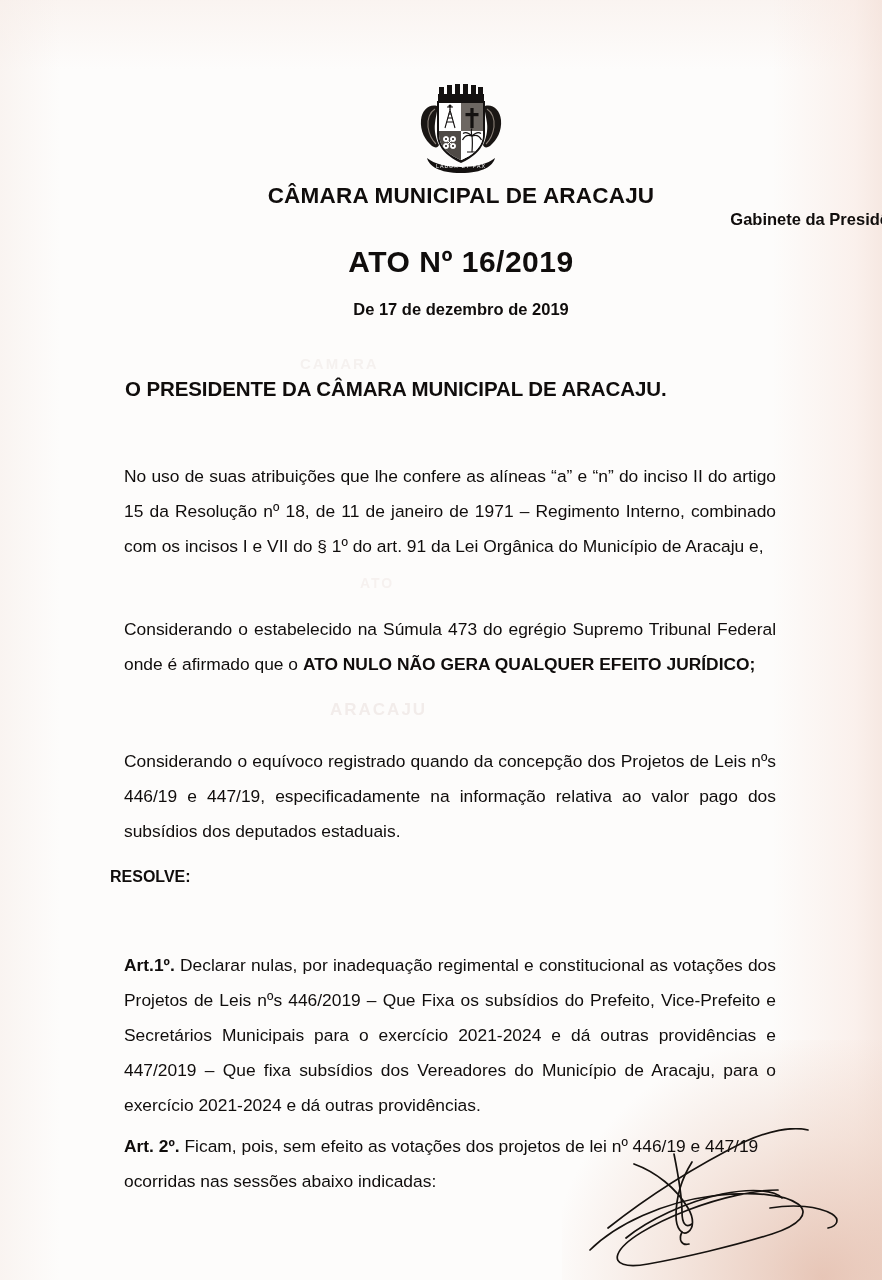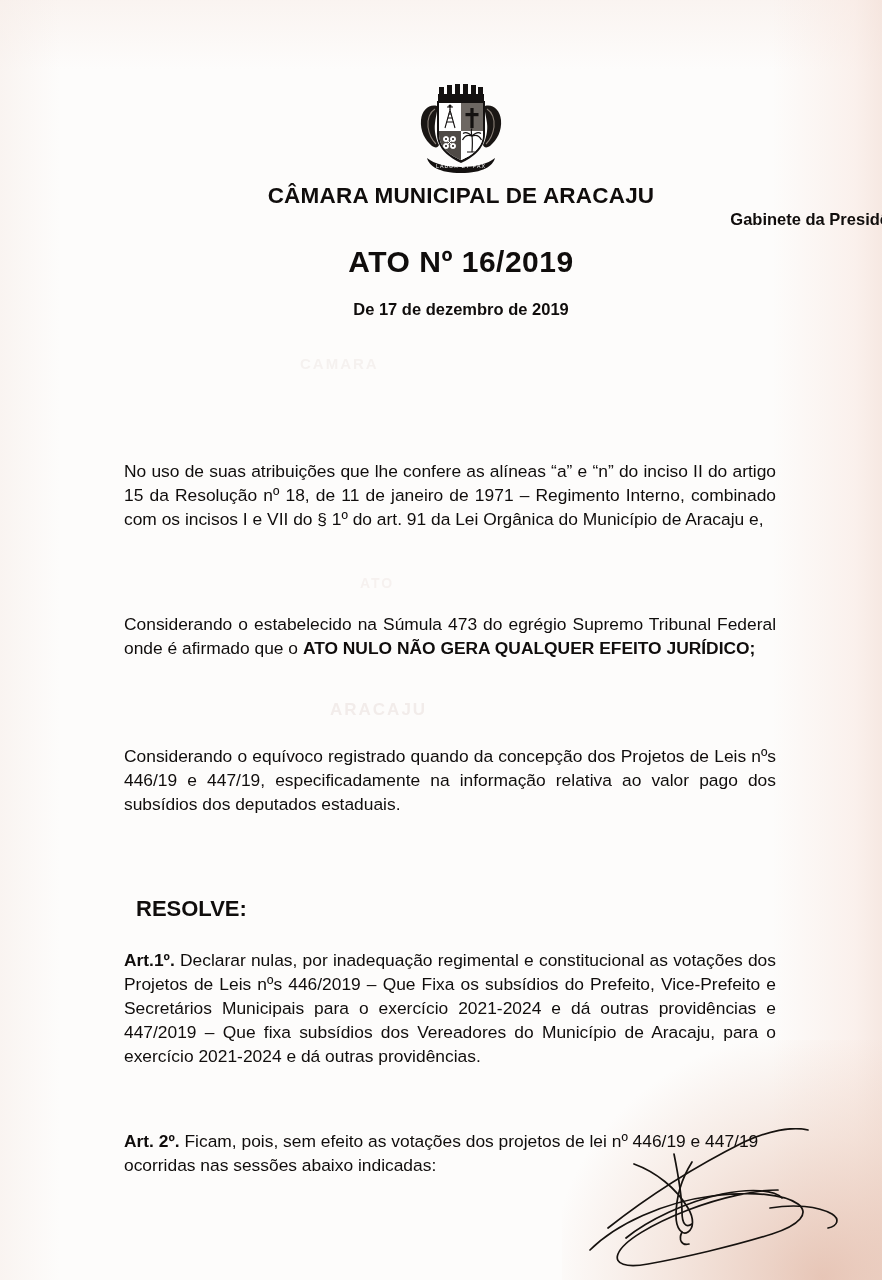--- a/index.html
+++ b/index.html
@@ -101,34 +101,33 @@
     top: 377px;
     font-size: 20.5px;
     font-weight: bold;
     letter-spacing: -0.1px;
   }
   .para {
     position: absolute;
     left: 124px;
     width: 652px;
     font-size: 17.4px;
-    line-height: 24px;
+    line-height: 35px;
     text-align: justify;
   }
   .para.no-justify { text-align: left; }
   .p1 { top: 459px; }
   .p2 { top: 612px; }
   .p3 { top: 744px; }
   .resolve {
     position: absolute;
-    left: 136px;
+    left: 110px;
     top: 868px;
-    font-size: 22px;
-    font-weight: bold;
-    margin-top: 28px;
+    font-size: 16px;
+    font-weight: bold;
   }
   .p4 { top: 948px; }
   .p5 { top: 1129px; }
   .b { font-weight: bold; }
 
   
   .ghost {
     position: absolute;
     font-family: "Liberation Sans", sans-serif;
     font-weight: bold;
@@ -240,20 +239,21 @@
       <path d="M18 76 C32 88 72 88 86 76 C84 84 74 91 52 91 C30 91 20 84 18 76 Z" fill="#141110"></path>
       <text x="52" y="86" text-anchor="middle" fill="#ffffff" font-family="'Liberation Sans', sans-serif" font-size="5.2" letter-spacing="1.1">LABOR ET PAX</text>
     </svg>
   </div>
 
   <div class="org-title">CÂMARA MUNICIPAL DE ARACAJU</div>
   <div class="org-sub">Gabinete da Presidência</div>
   <div class="doc-number">ATO Nº  16/2019</div>
   <div class="doc-date">De 17 de dezembro de 2019</div>
 
+  <div class="addressee">O PRESIDENTE DA CÂMARA MUNICIPAL DE ARACAJU.</div>
 
   <div class="para p1">No uso de suas atribuições que lhe confere as alíneas “a” e “n” do inciso II do artigo 15 da Resolução nº 18, de 11 de janeiro de 1971 – Regimento Interno, combinado com os incisos I e VII do § 1º do art. 91 da Lei Orgânica do Município de Aracaju e,</div>
 
   <div class="para p2"><span>Considerando o estabelecido na Súmula 473 do egrégio Supremo Tribunal Federal onde é afirmado que o </span><span class="b">ATO NULO NÃO GERA QUALQUER EFEITO JURÍDICO;</span></div>
 
   <div class="para p3">Considerando o equívoco registrado quando da concepção dos Projetos de Leis nºs 446/19 e 447/19, especificadamente na informação relativa ao valor pago dos subsídios dos deputados estaduais.</div>
 
   <div class="resolve">RESOLVE:</div>
 
   <div class="para p4"><span class="b">Art.1º.</span><span> Declarar nulas, por inadequação regimental e constitucional as votações dos Projetos de Leis nºs 446/2019 – Que Fixa os subsídios do Prefeito, Vice-Prefeito e Secretários Municipais para o exercício 2021-2024 e dá outras providências e 447/2019 – Que fixa subsídios dos Vereadores do Município de Aracaju, para o exercício 2021-2024 e dá outras providências.</span></div>

